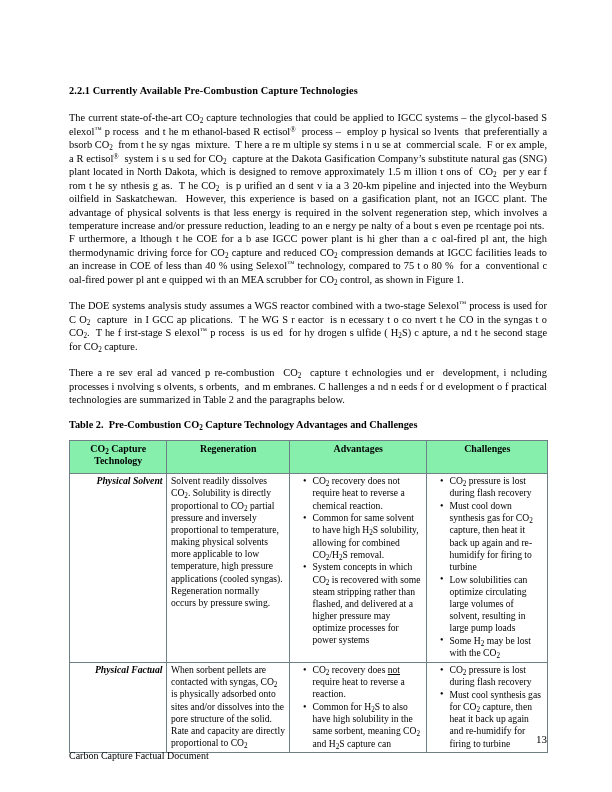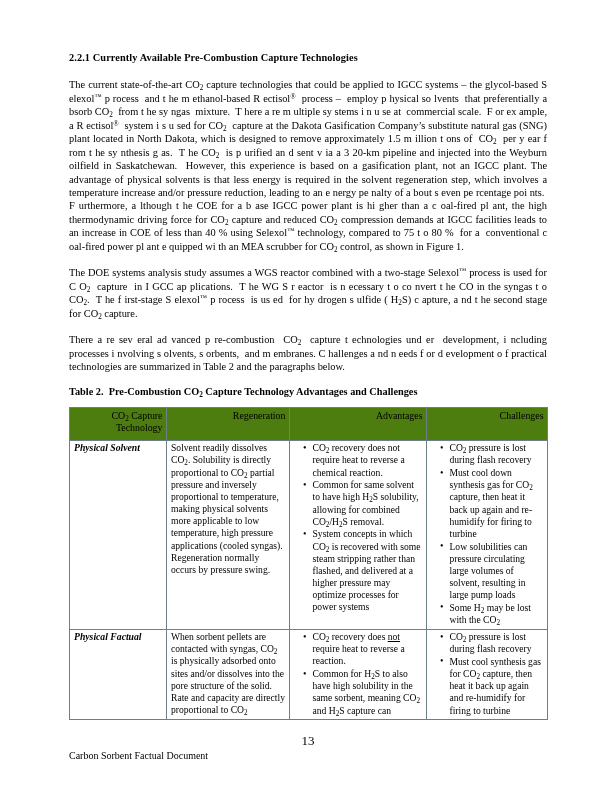--- a/index.html
+++ b/index.html
@@ -15,21 +15,21 @@
     position: relative;
     width: 612px;
     height: 792px;
     box-sizing: border-box;
     background: #ffffff;
     overflow: hidden;
   }
   .content {
     position: absolute;
     left: 69px;
-    top: 52px;
+    top: 85px;
     width: 478px;
   }
   h2.section-heading {
     font-size: 10.3px;
     font-weight: bold;
     margin: 0 0 13.5px 0;
     line-height: 1.25;
     letter-spacing: 0.1px;
   }
   p.body-para {
@@ -68,29 +68,29 @@
     font-size: 9.6px;
   }
   table.tbl th,
   table.tbl td {
     border: 0.8px solid #6f7f86;
     vertical-align: top;
     padding: 1.5px 3.5px 2px 4px;
     line-height: 12.15px;
   }
   table.tbl thead th {
-    background: #4d7c0f;
-    font-weight: normal;
+    background: #86efac;
+    font-weight: bold;
     font-size: 9.9px;
     height: 28px;
     vertical-align: top;
+    text-align: center;
+  }
+  td.tech-cell {
     text-align: right;
-  }
-  td.tech-cell {
-    text-align: left;
     vertical-align: middle;
     font-weight: bold;
     font-style: italic;
     font-size: 9.7px;
   }
   ul.bullets {
     margin: 0;
     padding: 0 0 0 10px;
     list-style: none;
   }
@@ -111,22 +111,22 @@
     margin: 0;
     line-height: 12.15px;
   }
   u { text-decoration: underline; }
 
   .footer-pageno {
     position: absolute;
     left: 69px;
     top: 733px;
     width: 478px;
-    text-align: center;
-    font-size: 13px;
+    text-align: right;
+    font-size: 11px;
   }
   .footer-text {
     position: absolute;
     left: 69px;
     top: 750px;
     font-size: 10px;
   }
   .col1 { width: 97px; }
   .col2 { width: 123px; }
   .col3 { width: 137px; }
@@ -174,21 +174,21 @@
             <ul class="bullets">
               <li>CO<sub>2</sub> recovery does not require heat to reverse a chemical reaction.</li>
               <li>Common for same solvent to have high H<sub>2</sub>S solubility, allowing for combined CO<sub>2</sub>/H<sub>2</sub>S removal.</li>
               <li>System concepts in which CO<sub>2</sub> is recovered with some steam stripping rather than flashed, and delivered at a higher pressure may optimize processes for power systems</li>
             </ul>
           </td>
           <td>
             <ul class="bullets">
               <li>CO<sub>2</sub> pressure is lost during flash recovery</li>
               <li>Must cool down synthesis gas for CO<sub>2</sub> capture, then heat it back up again and re-humidify for firing to turbine</li>
-              <li>Low solubilities can pressure circulating large volumes of solvent, resulting in large pump loads</li>
+              <li>Low solubilities can optimize circulating large volumes of solvent, resulting in large pump loads</li>
               <li>Some H<sub>2</sub> may be lost with the CO<sub>2</sub></li>
             </ul>
           </td>
         </tr>
         <tr>
           <td class="tech-cell">Physical Factual</td>
           <td class="desc-cell">
             <p>When sorbent pellets are contacted with syngas, CO<sub>2</sub> is physically adsorbed onto sites and/or dissolves into the pore structure of the solid.&nbsp; Rate and capacity are directly proportional to CO<sub>2</sub></p>
           </td>
           <td>
@@ -203,14 +203,14 @@
               <li>Must cool synthesis gas for CO<sub>2</sub> capture, then heat it back up again and re-humidify for firing to turbine</li>
             </ul>
           </td>
         </tr>
       </tbody>
     </table>
 
   </div>
 
   <div class="footer-pageno">13</div>
-  <div class="footer-text">Carbon Sorbent Factual Document</div>
+  <div class="footer-text">Carbon Capture Factual Document</div>
 </div>
 
 </body></html>

